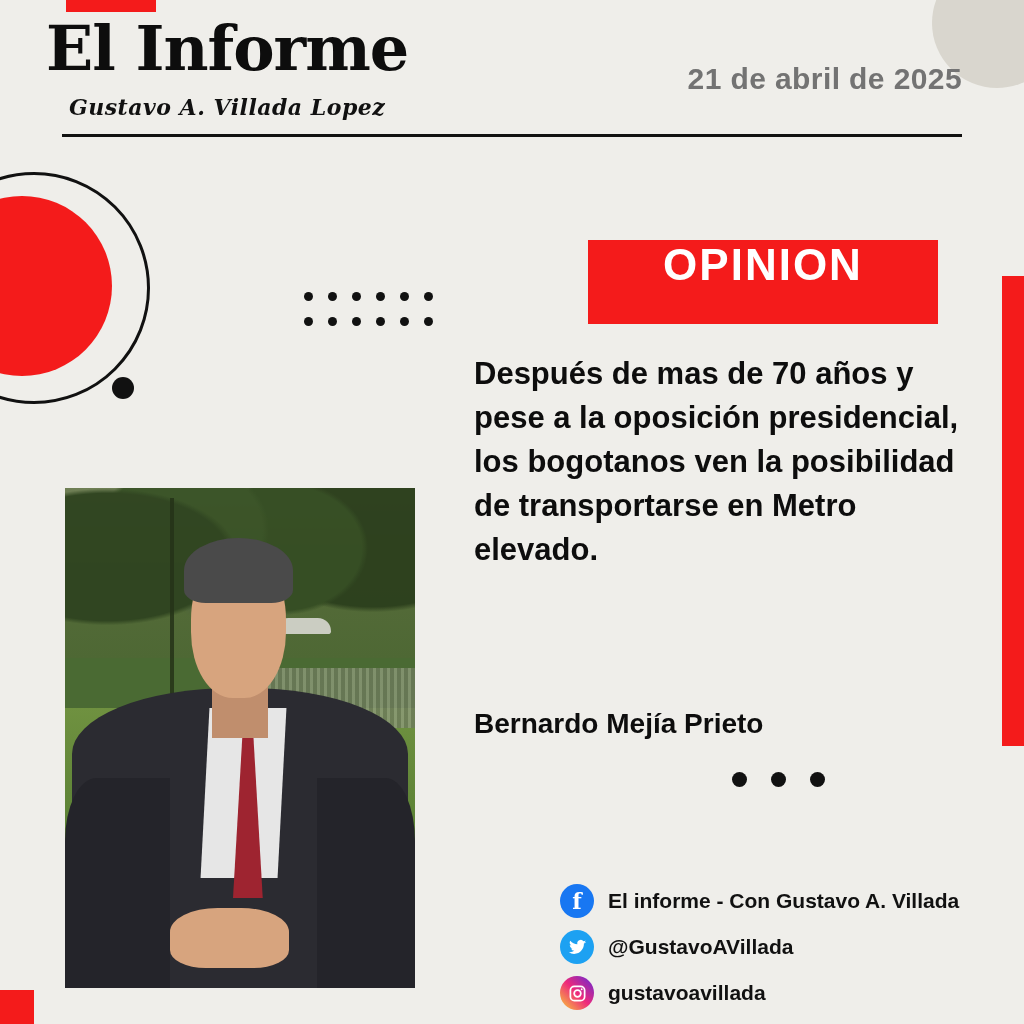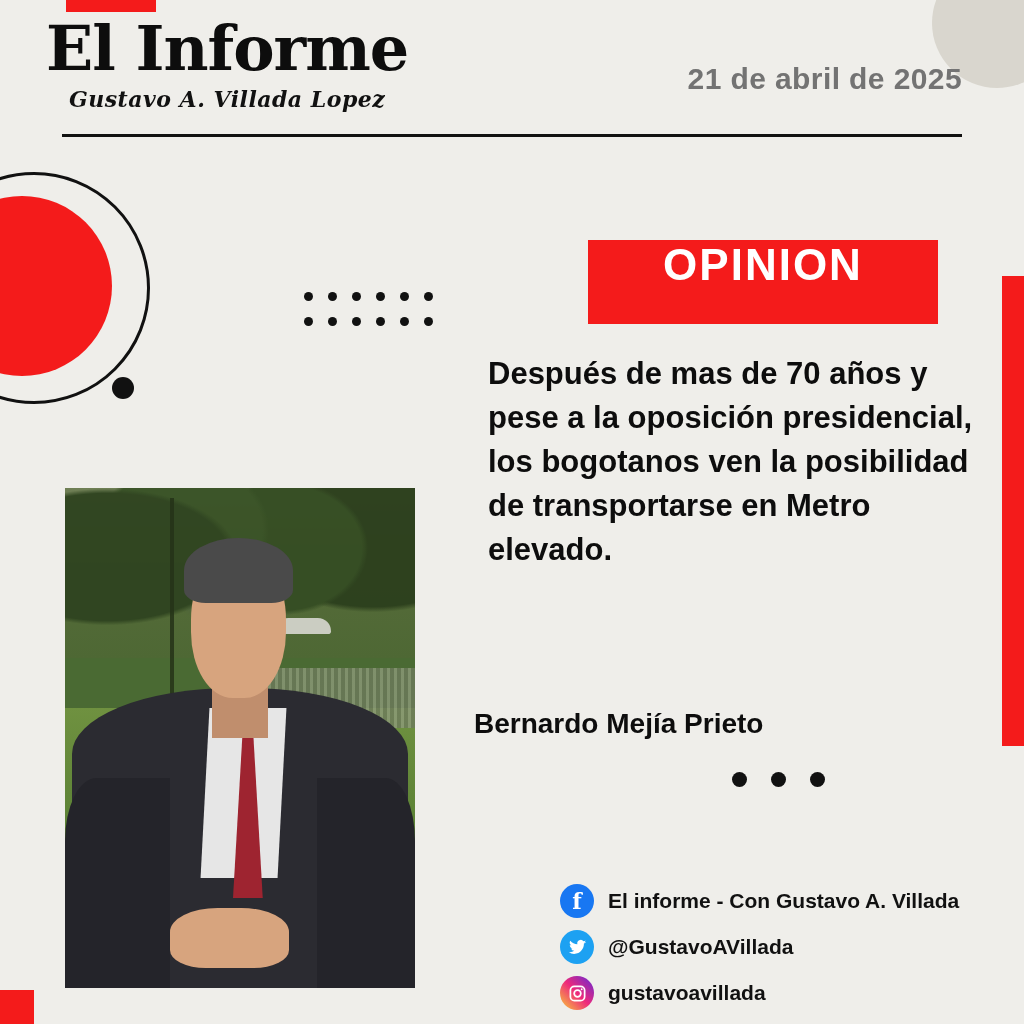--- a/index.html
+++ b/index.html
@@ -74,21 +74,21 @@
     color: #0d0d0d;
     line-height: 1;
   }
   .masthead .byline {
     font-family: "DejaVu Serif", serif;
     font-style: italic;
     font-weight: bold;
     font-size: 22px;
     color: #111;
     text-align: center;
-    margin-top: 6px;
+    margin-top: 14px;
     letter-spacing: 0.5px;
   }
   .header-date {
     position: absolute; right: 62px; top: 62px;
     font-size: 30px; font-weight: bold; color: #737373;
     letter-spacing: 0.4px;
     margin-left: 12px;
   }
   .header-rule {
     position: absolute; left: 62px; top: 134px;
@@ -100,21 +100,21 @@
     position: absolute; left: 588px; top: 240px;
     width: 350px; height: 84px;
     background: #f41b1b;
     display: flex; justify-content: center;
   }
   .opinion-badge span {
     color: #fff; font-size: 44px; font-weight: bold; letter-spacing: 2px;
   }
 
   .headline {
-    position: absolute; left: 488px; top: 352px;
+    position: absolute; left: 474px; top: 352px;
     width: 510px;
     font-size: 31px; font-weight: bold; line-height: 1.42;
     color: #0d0d0d;
   }
 
   .author {
     position: absolute; left: 474px; top: 708px;
     font-size: 28px; font-weight: bold; color: #0d0d0d; text-align: right;
   }
 

